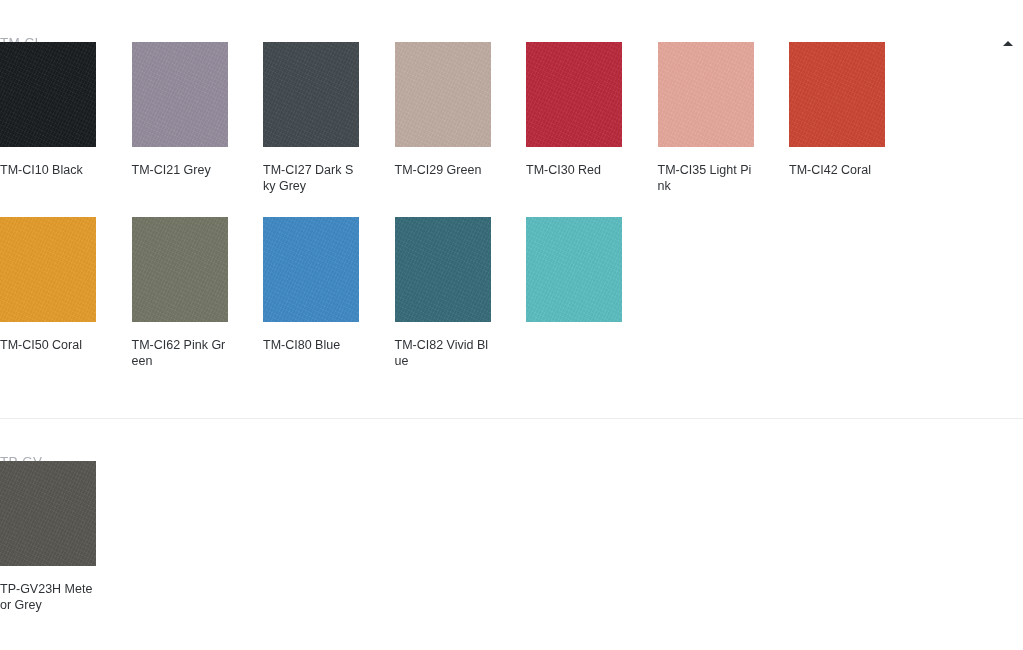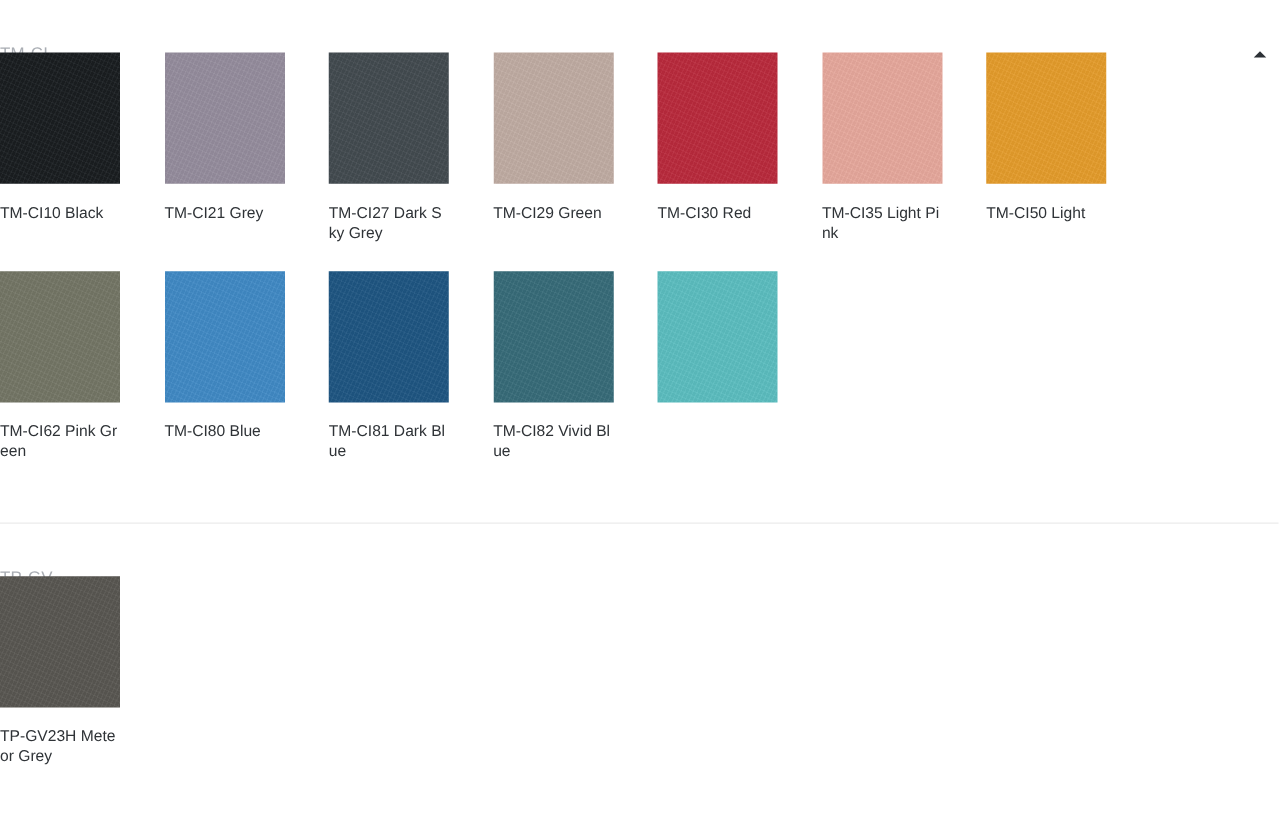--- a/index.html
+++ b/index.html
@@ -146,34 +146,34 @@
           </div>
           <div class="swatch-cell">
             <div class="swatch-chip" style="background-color: rgb(185, 42, 60);"></div>
             <div class="swatch-label">TM-CI30 Red</div>
           </div>
           <div class="swatch-cell">
             <div class="swatch-chip" style="background-color: rgb(229, 167, 155);"></div>
             <div class="swatch-label">TM-CI35 Light Pink</div>
           </div>
           <div class="swatch-cell">
+            <div class="swatch-chip" style="background-color: rgb(202, 70, 52);"></div>
+            <div class="swatch-label">TM-CI42 Coral</div>
+          </div>
+          <div class="swatch-cell">
             <div class="swatch-chip" style="background-color: rgb(227, 155, 43);"></div>
-            <div class="swatch-label">TM-CI50 Light</div>
+            <div class="swatch-label">TM-CI50 Coral</div>
           </div>
           <div class="swatch-cell">
             <div class="swatch-chip" style="background-color: rgb(115, 117, 101);"></div>
             <div class="swatch-label">TM-CI62 Pink Green</div>
           </div>
           <div class="swatch-cell">
             <div class="swatch-chip" style="background-color: rgb(64, 137, 196);"></div>
             <div class="swatch-label">TM-CI80 Blue</div>
-          </div>
-          <div class="swatch-cell">
-            <div class="swatch-chip" style="background-color: rgb(30, 85, 129);"></div>
-            <div class="swatch-label">TM-CI81 Dark Blue</div>
           </div>
           <div class="swatch-cell">
             <div class="swatch-chip" style="background-color: rgb(55, 107, 120);"></div>
             <div class="swatch-label">TM-CI82 Vivid Blue</div>
           </div>
           <div class="swatch-cell">
             <div class="swatch-chip" style="background-color: rgb(91, 189, 191);"></div>
           </div>
         </div>
         <div class="spacer-after-grid"></div>

